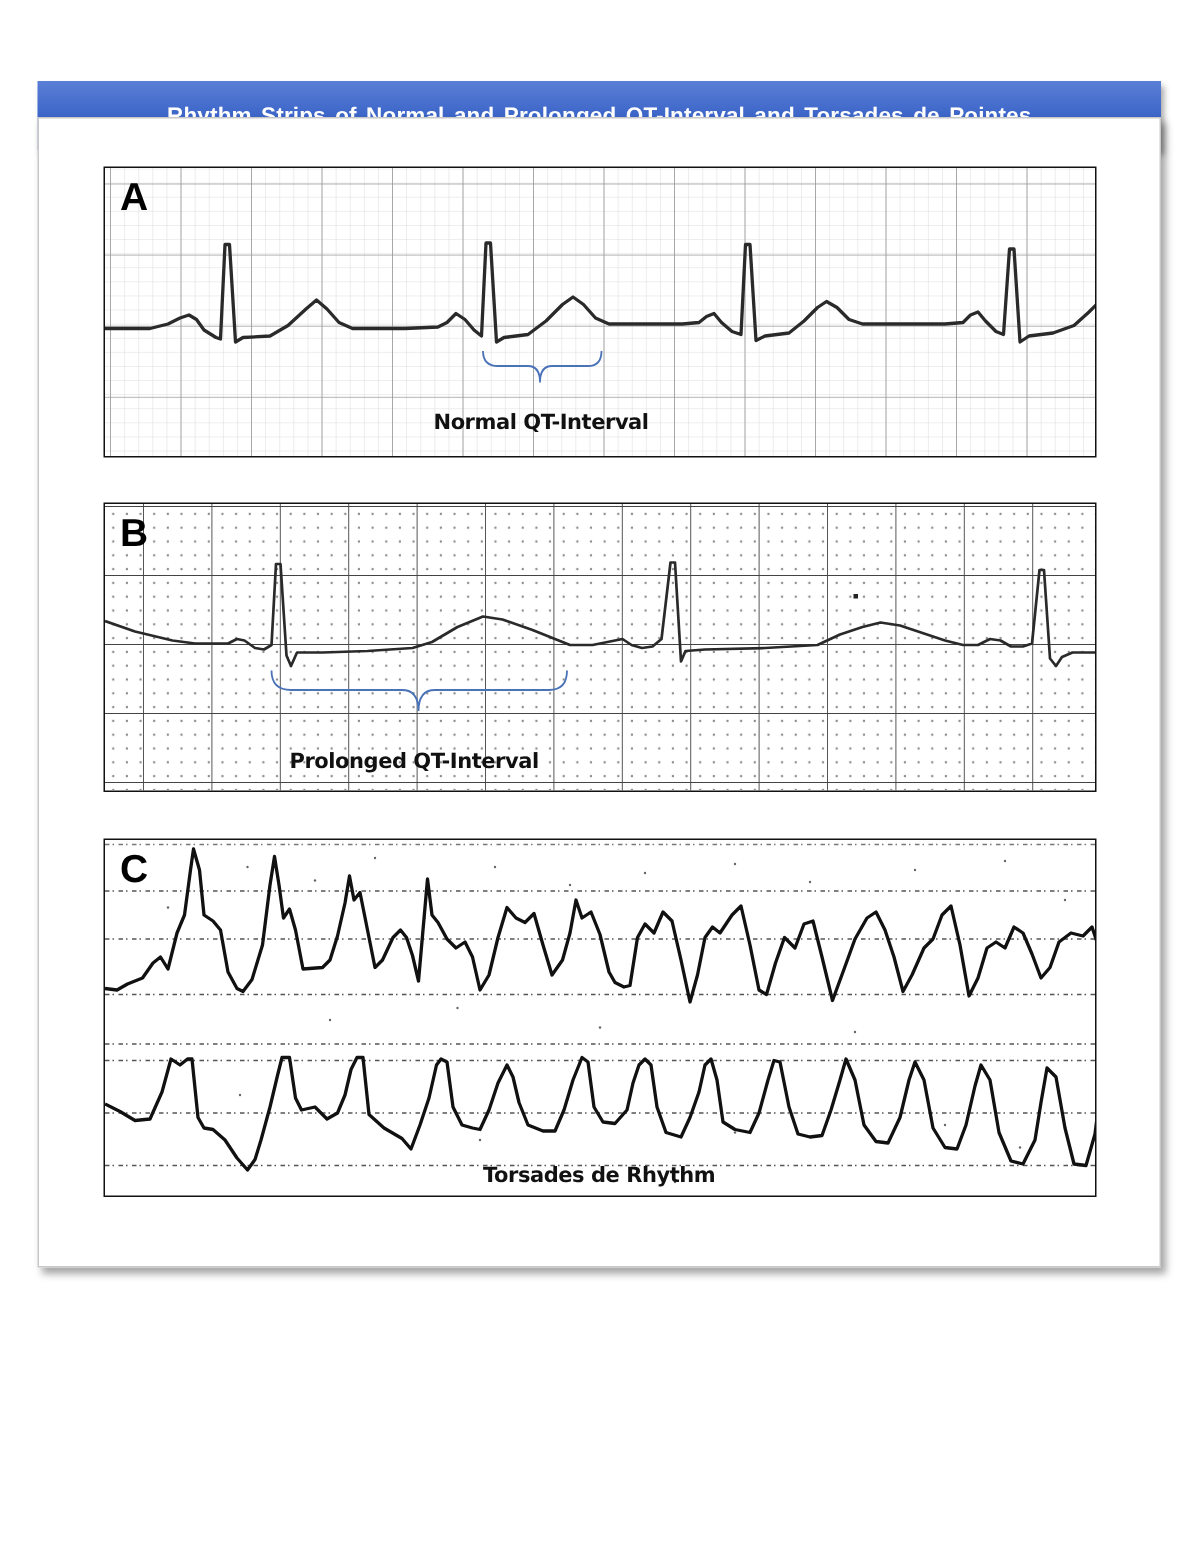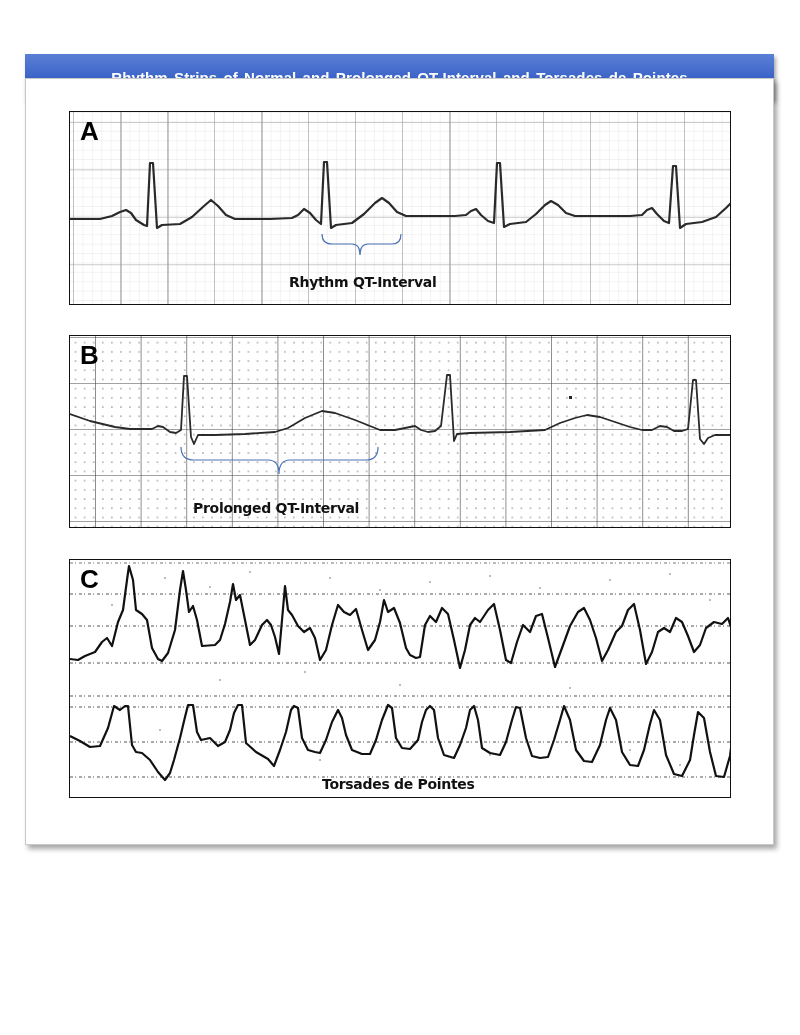--- a/index.html
+++ b/index.html
@@ -57,21 +57,21 @@
     <rect width="662" height="194" fill="url(#majA)"></rect>
     <path fill="none" stroke="#2a2a2a" stroke-width="2.2" stroke-linejoin="round" d="M0 107 L30 107 L42 104 L50 100 L56 98 L61 101 L66 108 L74 113 L77 114 L80 51 L83 51 L87 116 L92 113
          L110 112 L122 105 L134 94 L141 88 L148 94 L156 103 L165 107 L200 107 L222 106 L228 103 L234 97 L240 101
          L246 108 L251 112 L254 50 L257 50 L261 116 L266 113 L282 111 L294 102 L305 91 L312 86 L319 91 L327 100
          L336 104 L385 104 L396 103 L401 99 L406 97 L411 103 L418 109 L424 111 L427 51 L430 51 L434 115 L440 112
          L456 110 L466 102 L475 93 L481 89 L488 93 L496 101 L505 104 L560 104 L572 103 L577 98 L582 96 L587 102
          L594 109 L599 111 L603 54 L606 54 L610 116 L616 112 L632 110 L646 105 L656 96 L662 90"></path>
     <path fill="none" stroke="#4a72b8" stroke-width="1.2" d="M252 122 Q252 132 262 132 L282 132 Q290 132 290 143 Q290 132 298 132 L322 132 Q331 132 331 122"></path>
   </svg>
   <div class="strip-letter">A</div>
-  <div class="caption" style="left:219px; top:162px;">Rhythm QT-Interval</div>
+  <div class="caption" style="left:219px; top:162px;">Normal QT-Interval</div>
 </div>
 
 <div class="strip" style="left:69px; top:335px; width:662px; height:193px;">
   <svg width="662" height="193">
     <defs>
       <pattern id="dotB" width="9.1" height="9.2" patternUnits="userSpaceOnUse" x="1" y="2">
         <circle cx="4.5" cy="4.6" r="0.8" fill="#8a8a8a"></circle>
       </pattern>
       <pattern id="majB" width="45.6" height="46" patternUnits="userSpaceOnUse" x="26" y="2">
         <path d="M45.6 0 V46 M0 46 H45.6" stroke="#444" stroke-width="1.2" fill="none"></path>
@@ -145,14 +145,14 @@
          L148 186 L155 182 L160 170 L164 153 L168 145 L172 145 L176 183 L186 192 L198 199 L204 206 L210 190
          L216 172 L221 150 L224 146 L228 148 L232 178 L238 190 L245 192 L250 193 L256 180 L262 162 L268 150
          L272 158 L276 175 L282 190 L292 194 L300 194 L306 180 L312 160 L318 145 L322 148 L326 178 L332 188
          L340 189 L348 180 L352 162 L356 150 L360 146 L364 150 L368 178 L374 195 L384 198 L390 185 L396 168
          L400 150 L404 146 L408 160 L412 188 L420 193 L430 195 L436 182 L442 160 L446 147 L450 148 L456 178
          L462 196 L470 198 L478 197 L484 180 L490 160 L494 146 L500 160 L506 190 L514 201 L522 202 L530 185
          L536 160 L540 148 L546 160 L552 192 L560 205 L568 206 L574 190 L580 164 L584 150 L590 160 L596 195
          L604 214 L612 216 L620 200 L624 175 L628 152 L634 158 L640 192 L646 216 L654 217 L660 196 L662 180"></path>
   </svg>
   <div class="strip-letter">C</div>
-  <div class="caption" style="left:252px; top:216px;">Torsades de Pointes</div>
+  <div class="caption" style="left:252px; top:216px;">Torsades de Rhythm</div>
 </div>
 
 </body></html>

